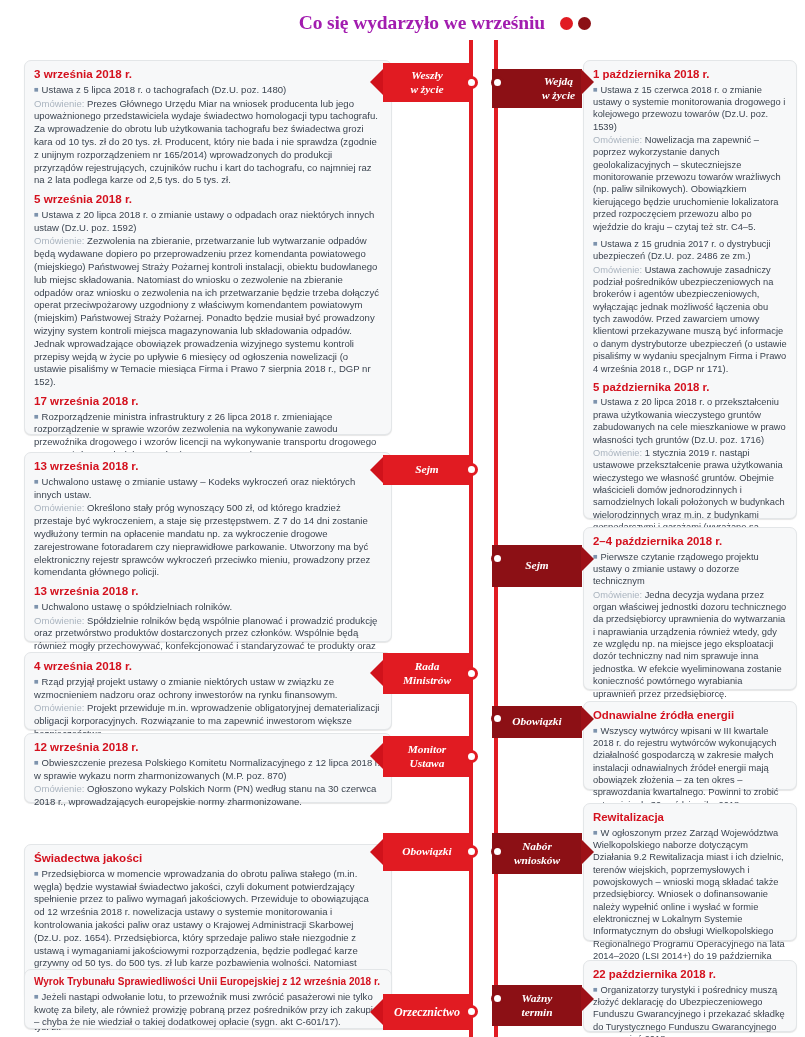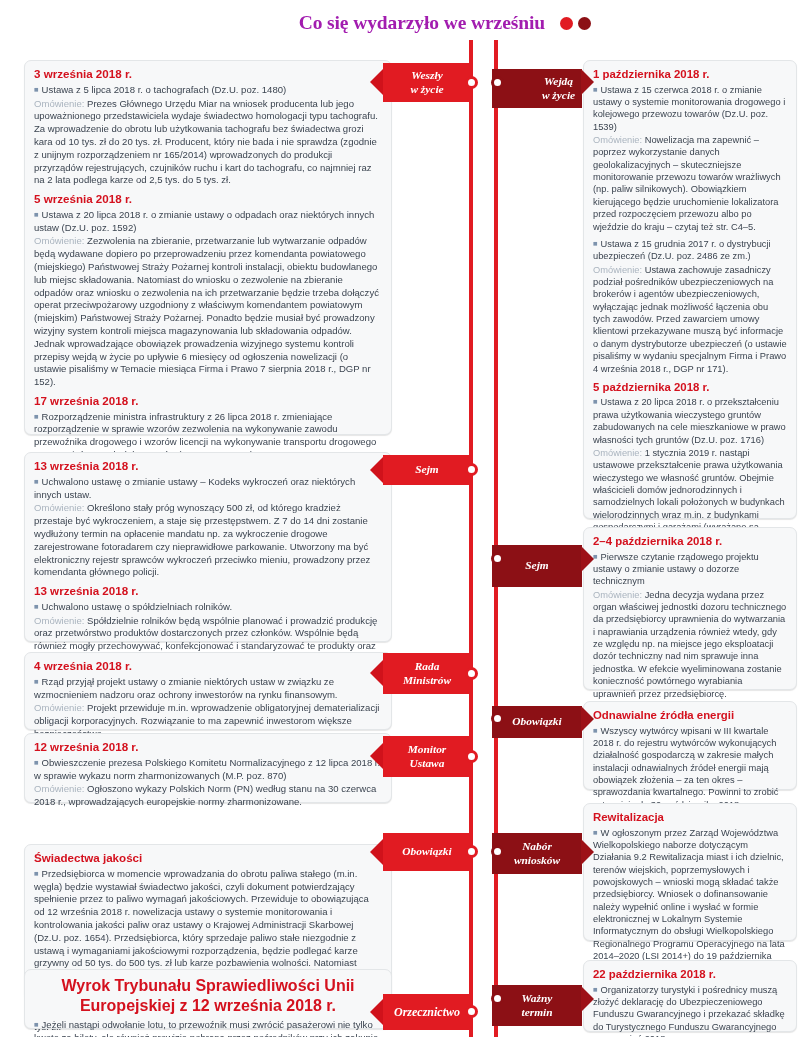--- a/index.html
+++ b/index.html
@@ -46,21 +46,21 @@
     padding:6px 9px 7px 9px;
   }
   .card.left{left:24px;width:368px;}
   .card.right{left:583px;width:214px;}
 
   .card-title{
     color:#d4111e;font-weight:bold;font-size:11.6px;
     line-height:1.28;margin:0 0 2px 0;
   }
   .card.right .card-title{font-size:11.4px;}
-  .card-title.small{font-size:16px;text-align:center;}
+  .card-title.small{font-size:10px;}
 
   .bullet{
     color:#3b4450;font-size:9.55px;line-height:1.34;
     margin:0 0 1px 0;text-align:left;
   }
   .card.right .bullet{font-size:9.3px;line-height:1.33;}
   .bullet::before{
     content:"\25A0";color:#7d93ad;font-size:7.6px;
     margin-right:3px;vertical-align:1px;
   }

